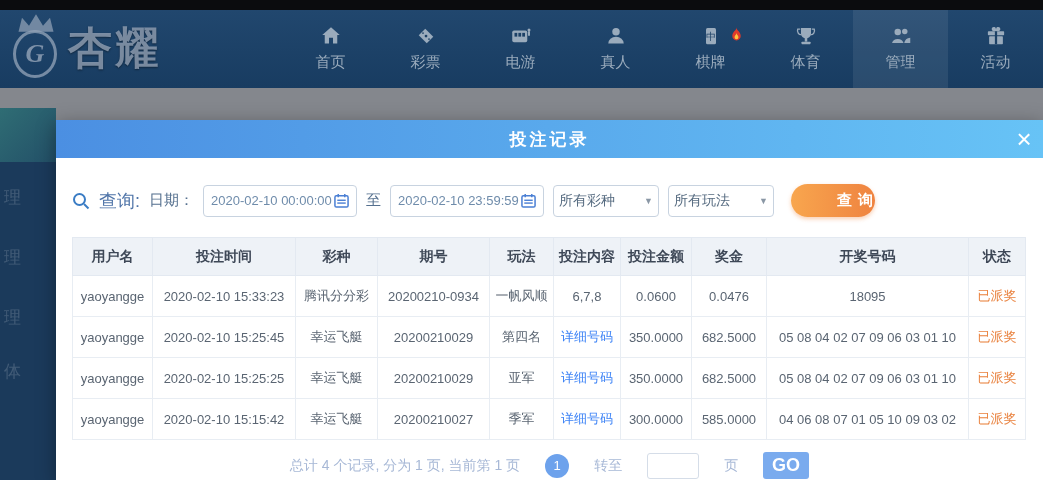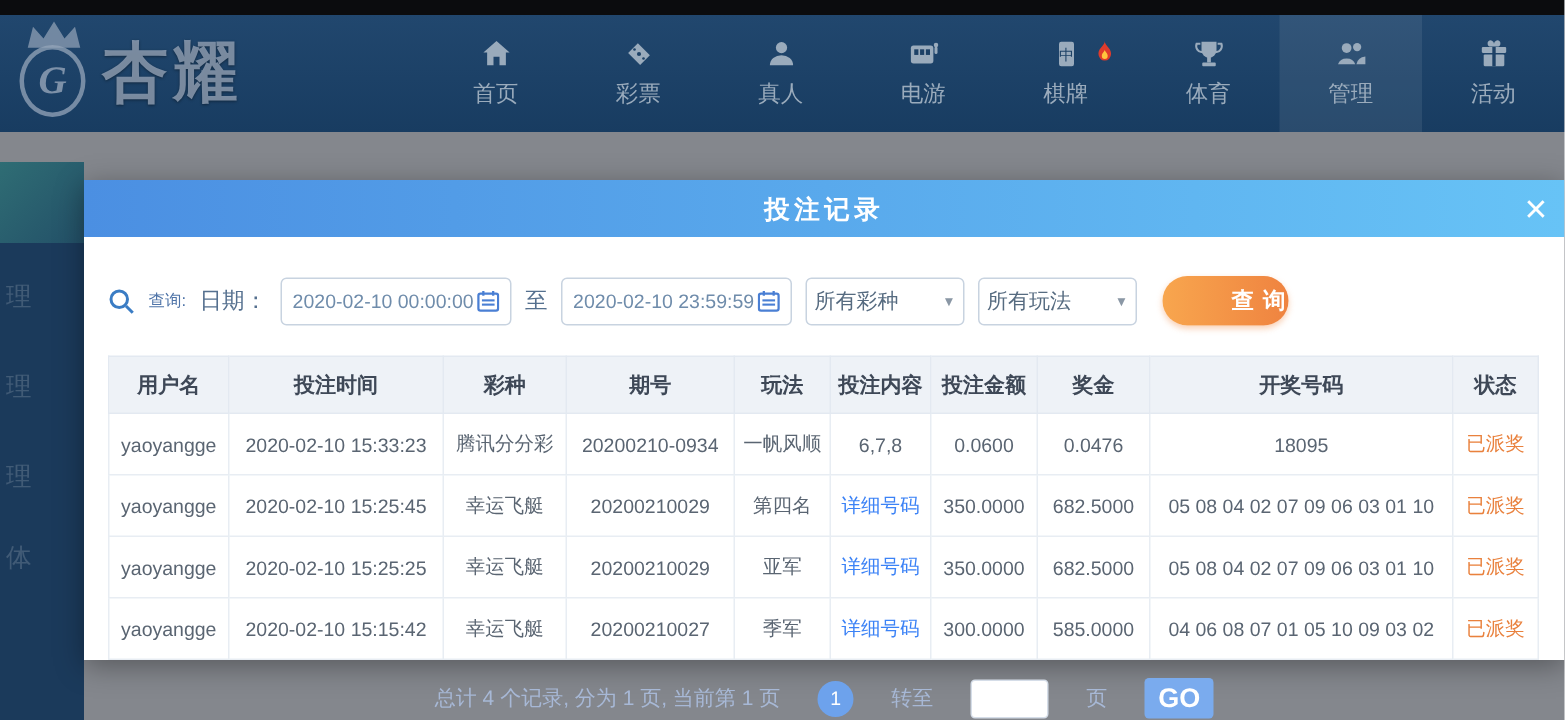--- a/index.html
+++ b/index.html
@@ -46,39 +46,39 @@
   
   .sidebar { position:absolute; left:0; top:108px; width:56px; height:372px; background:#1b3a5b; }
   .sidebar-active {
     position:absolute; left:0; top:0; width:56px; height:54px;
     background:linear-gradient(135deg,#2f6d74,#235068);
   }
   .sidebar-faint { position:absolute; left:4px; font-size:17px; color:rgba(255,255,255,.17); }
 
   
   .modal {
-    position:absolute; left:56px; top:120px; width:987px; height:320px;
+    position:absolute; left:56px; top:120px; width:987px; height:360px;
     background:#ffffff; box-shadow:0 4px 18px rgba(0,0,0,.35);
   }
   .modal-header {
     height:38px; background:linear-gradient(90deg,#4b8fe2 0%,#67c3f6 100%);
     display:flex; align-items:center; justify-content:center; position:relative;
   }
   .modal-title { color:#fff; font-size:17px; font-weight:bold; letter-spacing:3px; }
   .modal-close {
     position:absolute; right:2px; top:0; height:38px; width:34px; border:none; background:none;
     color:#fff; font-size:26px; line-height:38px; cursor:pointer; font-family:inherit;
   }
 
   
   .search-row {
     display:flex; align-items:center; gap:9px;
     padding:26px 16px 0 16px; white-space:nowrap;
   }
-  .lbl-query { font-size:11px; color:#4f74a8; }
+  .lbl-query { font-size:18px; color:#4f74a8; }
   .lbl-date, .lbl-to { font-size:15px; color:#55708f;font-family:Liberation Serif, serif; }
   .date-input {
     width:154px; height:32px; border:1px solid #c8d3e0; border-radius:4px; background:#fff;
     display:flex; align-items:center; justify-content:space-between; padding:0 7px;
   }
   .date-input .dval { font-size:13px; color:#6f8cab; }
   .select-box {
     width:106px; height:32px; border:1px solid #c8d3e0; border-radius:4px; background:#fff;
     display:flex; align-items:center; justify-content:space-between; padding:0 5px; cursor:pointer;
   }
@@ -158,38 +158,38 @@
             <circle cx="8" cy="8" r="1.1" fill="#1d4166"></circle>
             <circle cx="5.6" cy="5.6" r=".7" fill="#1d4166"></circle>
             <circle cx="10.4" cy="10.4" r=".7" fill="#1d4166"></circle>
           </svg>
         </span>
         <span class="nav-label">彩票</span>
       </div>
       <div class="nav-item">
         <span>
           <svg width="20" height="20" viewBox="0 0 16 16" fill="currentColor">
-            <circle cx="8" cy="4.6" r="3"></circle>
-            <path d="M1.8 14 a6.2 5.4 0 0 1 12.4 0 Z"></path>
-          </svg>
-        </span>
-        <span class="nav-label">真人</span>
-      </div>
-      <div class="nav-item">
-        <span>
-          <svg width="20" height="20" viewBox="0 0 16 16" fill="currentColor">
             <rect x="1" y="3.5" width="12" height="9.5" rx="1.4"></rect>
             <rect x="2.8" y="5.5" width="2.2" height="3" fill="#1d4166"></rect>
             <rect x="5.9" y="5.5" width="2.2" height="3" fill="#1d4166"></rect>
             <rect x="9" y="5.5" width="2.2" height="3" fill="#1d4166"></rect>
             <rect x="13.6" y="4" width="1.6" height="4" rx=".8"></rect>
             <circle cx="14.4" cy="3.2" r="1.2"></circle>
           </svg>
         </span>
         <span class="nav-label">电游</span>
+      </div>
+      <div class="nav-item">
+        <span>
+          <svg width="20" height="20" viewBox="0 0 16 16" fill="currentColor">
+            <circle cx="8" cy="4.6" r="3"></circle>
+            <path d="M1.8 14 a6.2 5.4 0 0 1 12.4 0 Z"></path>
+          </svg>
+        </span>
+        <span class="nav-label">真人</span>
       </div>
       <div class="nav-item">
         <span>
           <svg width="20" height="20" viewBox="0 0 16 16">
             <rect x="4" y="1.5" width="8" height="13" rx="1.2" fill="currentColor"></rect>
             <text x="8" y="11" font-size="8" text-anchor="middle" fill="#1d4166" font-family="sans-serif">中</text>
           </svg>
         </span>
         <span class="nav-label">棋牌</span>
         <span class="hot-badge">

